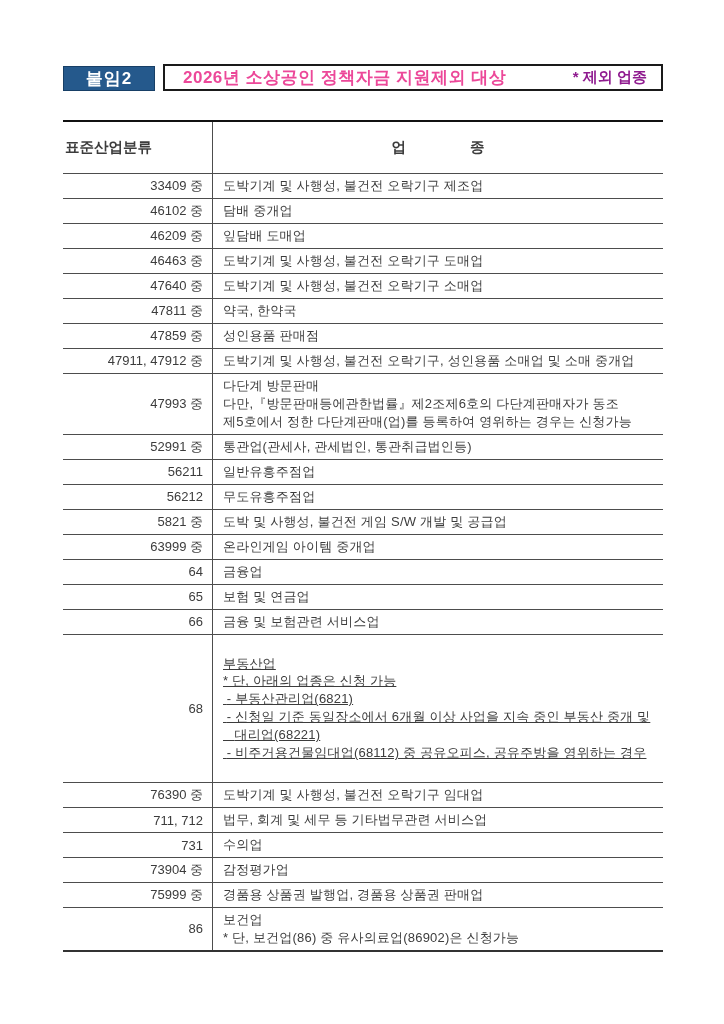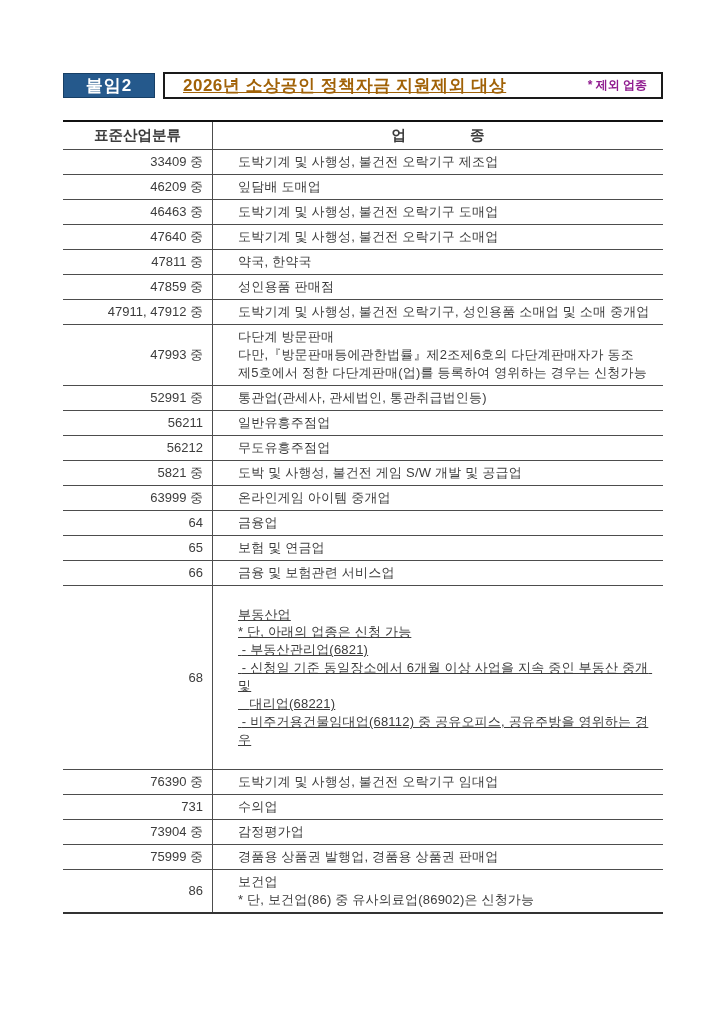--- a/index.html
+++ b/index.html
@@ -14,21 +14,21 @@
     overflow:hidden;
   }
   .content{
     position:absolute;
     left:63px;top:64px;
     width:600px;
   }
   
   .header-row{
     display:flex;
-    align-items:center;
+    align-items:flex-start;
     height:42px;
     margin-bottom:14px;
   }
   .badge{
     width:90px;
     margin:2px 0;
     background:var(--badge-bg,#25598c);
     border:1px solid var(--badge-border,#173f66);
     color:#ffffff;
     font-size:17px;
@@ -43,27 +43,26 @@
     border:2px solid #1a1a1a;
     background:#ffffff;
     display:flex;
     align-items:center;
     justify-content:space-between;
     padding:0 14px 0 18px;
   }
   .title-text{
     font-size:17px;
     font-weight:bold;
-    color:#a16207;
+    color:#ec4899;
     letter-spacing:0.5px;
     white-space:nowrap;
-    text-decoration:underline;
   }
   .title-note{
-    font-size:12px;
+    font-size:15px;
     font-weight:bold;
     color:var(--note-color,#8f1a8f);
     white-space:nowrap;
     margin-left:16px;
   }
   
   table.exclusion{
     width:600px;
     border-collapse:collapse;
     table-layout:fixed;
@@ -77,39 +76,39 @@
     color:var(--text-color,#3c3c3c);
   }
   th.col-code, td.code{
     width:145px;
     border-right:1px solid #4d4d4d;
   }
   th{
     font-size:14.5px;
     font-weight:bold;
     color:#222222;
-    padding:4px 2px;
-    text-align:center;
+    padding:16px 2px;
+    text-align:left;
   }
   th .split-head{
     display:flex;
     justify-content:center;
     gap:64px;
     font-weight:bold;
   }
   td.code{
     font-size:13px;
     text-align:right;
     padding:3px 9px 3px 2px;
     white-space:nowrap;
     margin-top:35px;
   }
   td.desc{
     font-size:13px;
-    padding:3px 6px 3px 25px;
+    padding:3px 6px 3px 10px;
     line-height:1.38;
   }
   td.desc .line{
     white-space:pre-wrap;
     letter-spacing:0.2px;
   }
   td.desc.roomy{
     padding-top:20px;
     padding-bottom:20px;
     text-decoration:underline;
@@ -142,20 +141,26 @@
         </tr>
       </thead>
       <tbody>
           <tr>
             <td class="code">33409 중</td>
             <td class="desc">
               <div class="line">도박기계 및 사행성, 불건전 오락기구 제조업</div>
             </td>
           </tr>
           <tr>
+            <td class="code">46102 중</td>
+            <td class="desc">
+              <div class="line">담배 중개업</div>
+            </td>
+          </tr>
+          <tr>
             <td class="code">46209 중</td>
             <td class="desc">
               <div class="line">잎담배 도매업</div>
             </td>
           </tr>
           <tr>
             <td class="code">46463 중</td>
             <td class="desc">
               <div class="line">도박기계 및 사행성, 불건전 오락기구 도매업</div>
             </td>
@@ -251,20 +256,26 @@
               <div class="line"> - 비주거용건물임대업(68112) 중 공유오피스, 공유주방을 영위하는 경우</div>
             </td>
           </tr>
           <tr>
             <td class="code">76390 중</td>
             <td class="desc">
               <div class="line">도박기계 및 사행성, 불건전 오락기구 임대업</div>
             </td>
           </tr>
           <tr>
+            <td class="code">711, 712</td>
+            <td class="desc">
+              <div class="line">법무, 회계 및 세무 등 기타법무관련 서비스업</div>
+            </td>
+          </tr>
+          <tr>
             <td class="code">731</td>
             <td class="desc">
               <div class="line">수의업</div>
             </td>
           </tr>
           <tr>
             <td class="code">73904 중</td>
             <td class="desc">
               <div class="line">감정평가업</div>
             </td>

